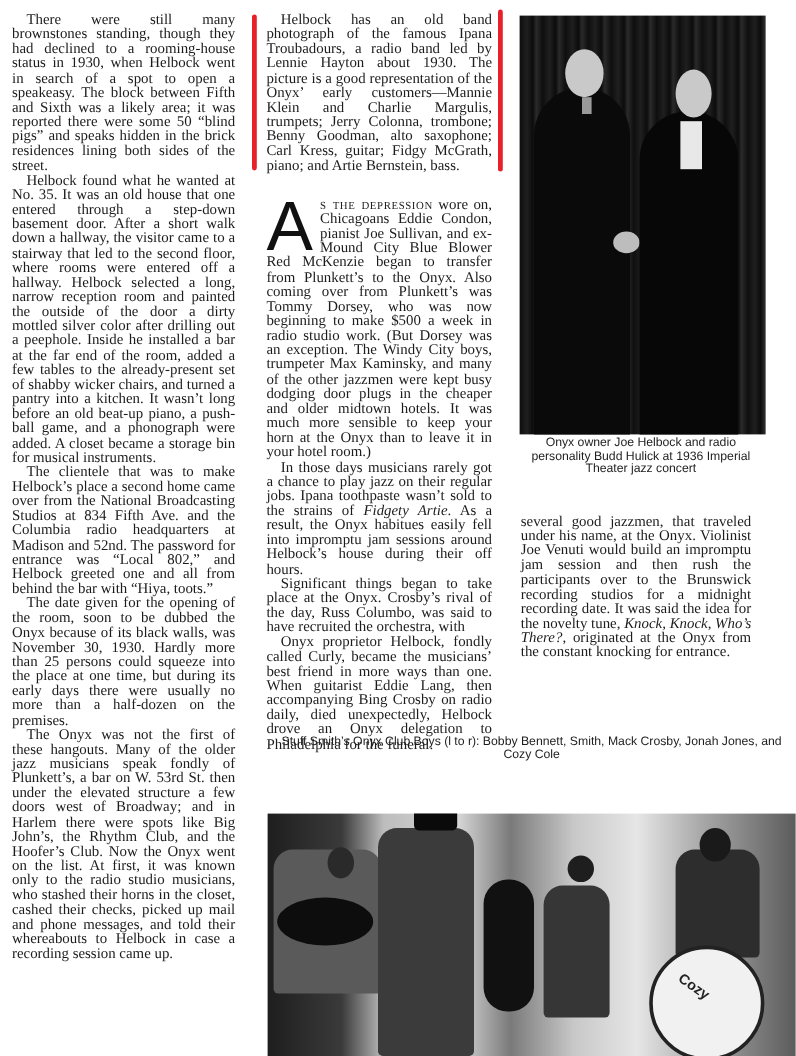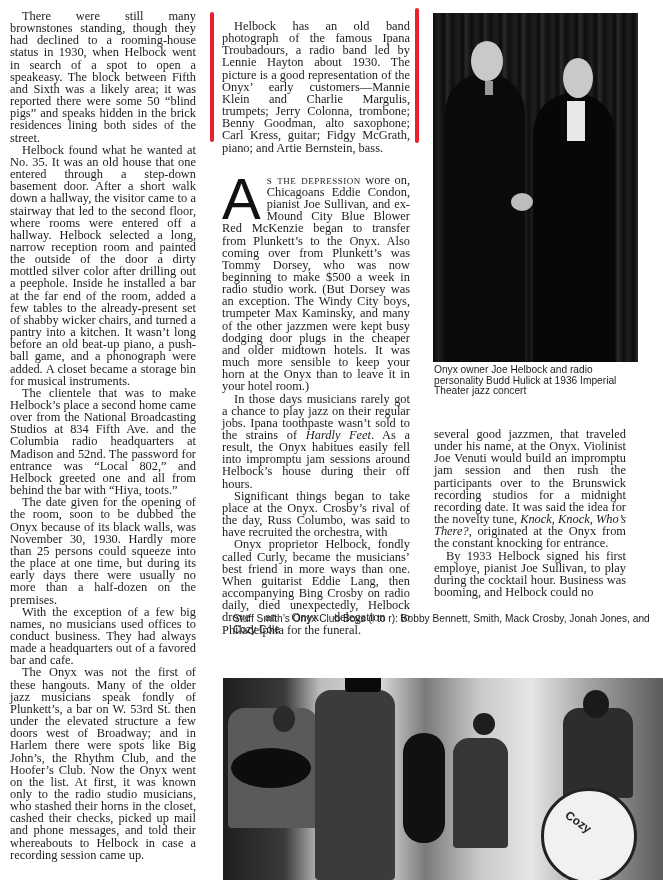--- a/index.html
+++ b/index.html
@@ -1,81 +1,79 @@
 <!DOCTYPE html>
 <html><head>
 <meta charset="utf-8">
 <style>
   html, body { margin: 0; padding: 0; background: #ffffff; }
   body { width: 663px; height: 880px; position: relative; overflow: hidden;
          font-family: "Liberation Serif", "DejaVu Serif", serif; color: #1c1c1c; }
   .col { position: absolute; font-size: 12.4px; line-height: 12.15px; text-align: justify; }
   .col p { margin: 0; text-indent: 12px; }
   .col1 { left: 10px; top: 10px; width: 186px; }
-  .col2 { left: 222px; top: 20px; width: 188px; }
+  .col2 { left: 222px; top: 10px; width: 188px; }
   .col3 { left: 434px; top: 428px; width: 192px; }
   .redbar { position: absolute; width: 4px; background: #e8202a; border-radius: 2px; }
   .redbar.a { left: 210px; top: 12px; height: 130px; }
   .redbar.b { left: 415px; top: 8px; height: 135px; }
   .dropcap-wrap { margin-top: 20px; }
   .dropcap { float: left; font-size: 58px; line-height: 46px; margin: 2px 6px 0 0; font-family: "Liberation Sans", "DejaVu Sans", sans-serif; font-weight: normal; color: #111; }
   .smallcaps { font-variant: small-caps; letter-spacing: 0.5px; margin-top: 11px; }
   .photo { position: absolute; background: #151515; overflow: hidden; }
   .photo1 { left: 433px; top: 13px; width: 205px; height: 349px;
     background: repeating-linear-gradient(90deg, #0e0e0e 0px, #1f1f1f 6px, #0c0c0c 11px, #2a2a2a 14px, #101010 19px); }
   .photo2 { left: 223px; top: 678px; width: 440px; height: 202px;
     background: linear-gradient(90deg, #1e1e1e 0%, #3a3a3a 14%, #bdbdbd 22%, #d7d7d7 36%, #7a7a7a 46%, #c8c8c8 58%, #e6e6e6 70%, #a9a9a9 82%, #5c5c5c 100%); }
-  .caption { position: absolute; font-family: "Liberation Sans", "DejaVu Sans", sans-serif; font-size: 10.2px; line-height: 10.5px; color: #1d1d1d; }
+  .caption { position: absolute; font-family: "Liberation Sans", "DejaVu Sans", sans-serif; font-size: 10.2px; line-height: 10.5px; color: #1d1d1d; text-align: center; }
   .cap1 { left: 434px; top: 365px; width: 200px; }
   .cap2 { left: 233px; top: 614px; width: 420px; }
   .figure-shape { position: absolute; background: #050505; border-radius: 40px 40px 6px 6px; }
   .face { position: absolute; background: #c9c9c9; border-radius: 50%; }
   .shirt { position: absolute; background: #e8e8e8; }
   .drum { position: absolute; border-radius: 50%; background: #f1f1f1; border: 3px solid #222; }
   .person2 { position: absolute; background: #262626; border-radius: 16px 16px 4px 4px; }
 </style>
 </head>
 <body>
 
 <div class="redbar a"></div>
 <div class="redbar b"></div>
 
 <div class="col col1">
   <p>There were still many brownstones standing, though they had declined to a rooming-house status in 1930, when Helbock went in search of a spot to open a speakeasy. The block between Fifth and Sixth was a likely area; it was reported there were some 50 “blind pigs” and speaks hidden in the brick residences lining both sides of the street.</p>
   <p>Helbock found what he wanted at No. 35. It was an old house that one entered through a step-down basement door. After a short walk down a hallway, the visitor came to a stairway that led to the second floor, where rooms were entered off a hallway. Helbock selected a long, narrow reception room and painted the outside of the door a dirty mottled silver color after drilling out a peephole. Inside he installed a bar at the far end of the room, added a few tables to the already-present set of shabby wicker chairs, and turned a pantry into a kitchen. It wasn’t long before an old beat-up piano, a push-ball game, and a phonograph were added. A closet became a storage bin for musical instruments.</p>
   <p>The clientele that was to make Helbock’s place a second home came over from the National Broadcasting Studios at 834 Fifth Ave. and the Columbia radio headquarters at Madison and 52nd. The password for entrance was “Local 802,” and Helbock greeted one and all from behind the bar with “Hiya, toots.”</p>
   <p>The date given for the opening of the room, soon to be dubbed the Onyx because of its black walls, was November 30, 1930. Hardly more than 25 persons could squeeze into the place at one time, but during its early days there were usually no more than a half-dozen on the premises.</p>
-  <p>With the exception of a few big names, no musicians used offices to conduct business. They had always made a headquarters out of a favored bar and cafe.</p>
   <p>The Onyx was not the first of these hangouts. Many of the older jazz musicians speak fondly of Plunkett’s, a bar on W. 53rd St. then under the elevated structure a few doors west of Broadway; and in Harlem there were spots like Big John’s, the Rhythm Club, and the Hoofer’s Club. Now the Onyx went on the list. At first, it was known only to the radio studio musicians, who stashed their horns in the closet, cashed their checks, picked up mail and phone messages, and told their whereabouts to Helbock in case a recording session came up.</p>
 </div>
 
 <div class="col col2">
   <p>Helbock has an old band photograph of the famous Ipana Troubadours, a radio band led by Lennie Hayton about 1930. The picture is a good representation of the Onyx’ early customers—Mannie Klein and Charlie Margulis, trumpets; Jerry Colonna, trombone; Benny Goodman, alto saxophone; Carl Kress, guitar; Fidgy McGrath, piano; and Artie Bernstein, bass.</p>
   <div class="dropcap-wrap">
     <p style="text-indent:0"><span class="dropcap">A</span><span class="smallcaps">s the depression</span><span> wore on, Chicagoans Eddie Condon, pianist Joe Sullivan, and ex-Mound City Blue Blower Red McKenzie began to transfer from Plunkett’s to the Onyx. Also coming over from Plunkett’s was Tommy Dorsey, who was now beginning to make $500 a week in radio studio work. (But Dorsey was an exception. The Windy City boys, trumpeter Max Kaminsky, and many of the other jazzmen were kept busy dodging door plugs in the cheaper and older midtown hotels. It was much more sensible to keep your horn at the Onyx than to leave it in your hotel room.)</span></p>
   </div>
-  <p><span>In those days musicians rarely got a chance to play jazz on their regular jobs. Ipana toothpaste wasn’t sold to the strains of </span><i>Hardly Feet</i><span>. As a result, the Onyx habitues easily fell into impromptu jam sessions around Helbock’s house during their off hours.</span></p>
+  <p><span>In those days musicians rarely got a chance to play jazz on their regular jobs. Ipana toothpaste wasn’t sold to the strains of </span><i>Fidgety Artie</i><span>. As a result, the Onyx habitues easily fell into impromptu jam sessions around Helbock’s house during their off hours.</span></p>
   <p>Significant things began to take place at the Onyx. Crosby’s rival of the day, Russ Columbo, was said to have recruited the orchestra, with</p>
   <p>Onyx proprietor Helbock, fondly called Curly, became the musicians’ best friend in more ways than one. When guitarist Eddie Lang, then accompanying Bing Crosby on radio daily, died unexpectedly, Helbock drove an Onyx delegation to Philadelphia for the funeral.</p>
 </div>
 
 <div class="photo photo1">
   <div class="figure-shape" style="left:12px;top:60px;width:80px;height:300px;background:#0a0a0a"></div>
   <div class="face" style="left:38px;top:28px;width:32px;height:40px"></div>
   <div class="shirt" style="left:52px;top:68px;width:8px;height:14px;background:#9a9a9a"></div>
   <div class="face" style="left:78px;top:180px;width:22px;height:18px;background:#bdbdbd"></div>
   <div class="figure-shape" style="left:100px;top:80px;width:82px;height:280px;background:#070707"></div>
   <div class="face" style="left:130px;top:45px;width:30px;height:40px"></div>
   <div class="shirt" style="left:134px;top:88px;width:18px;height:40px"></div>
 </div>
 <div class="caption cap1">Onyx owner Joe Helbock and radio personality Budd Hulick at 1936 Imperial Theater jazz concert</div>
 
 <div class="col col3">
   <p style="text-indent:0"><span>several good jazzmen, that traveled under his name, at the Onyx. Violinist Joe Venuti would build an impromptu jam session and then rush the participants over to the Brunswick recording studios for a midnight recording date. It was said the idea for the novelty tune, </span><i>Knock, Knock, Who’s There?</i><span>, originated at the Onyx from the constant knocking for entrance.</span></p>
-  <p>By 1933 Helbock signed his first employe, pianist Joe Sullivan, to play during the cocktail hour. Business was booming, and Helbock could no</p>
 </div>
 
 <div class="caption cap2">Stuff Smith’s Onyx Club Boys (l to r): Bobby Bennett, Smith, Mack Crosby, Jonah Jones, and Cozy Cole</div>
 <div class="photo photo2">
   <div class="person2" style="left:5px;top:30px;width:90px;height:120px;background:#5a5a5a"></div>
   <div class="face" style="left:50px;top:28px;width:22px;height:26px;background:#2a2a2a"></div>
   <div class="face" style="left:8px;top:70px;width:80px;height:40px;background:#0d0d0d;border-radius:50%"></div>
   <div class="person2" style="left:92px;top:12px;width:80px;height:190px;background:#3b3b3b"></div>
   <div class="face" style="left:122px;top:-8px;width:36px;height:22px;background:#0a0a0a;border-radius:4px"></div>
   <div class="person2" style="left:180px;top:55px;width:42px;height:110px;background:#111;border-radius:20px"></div>

